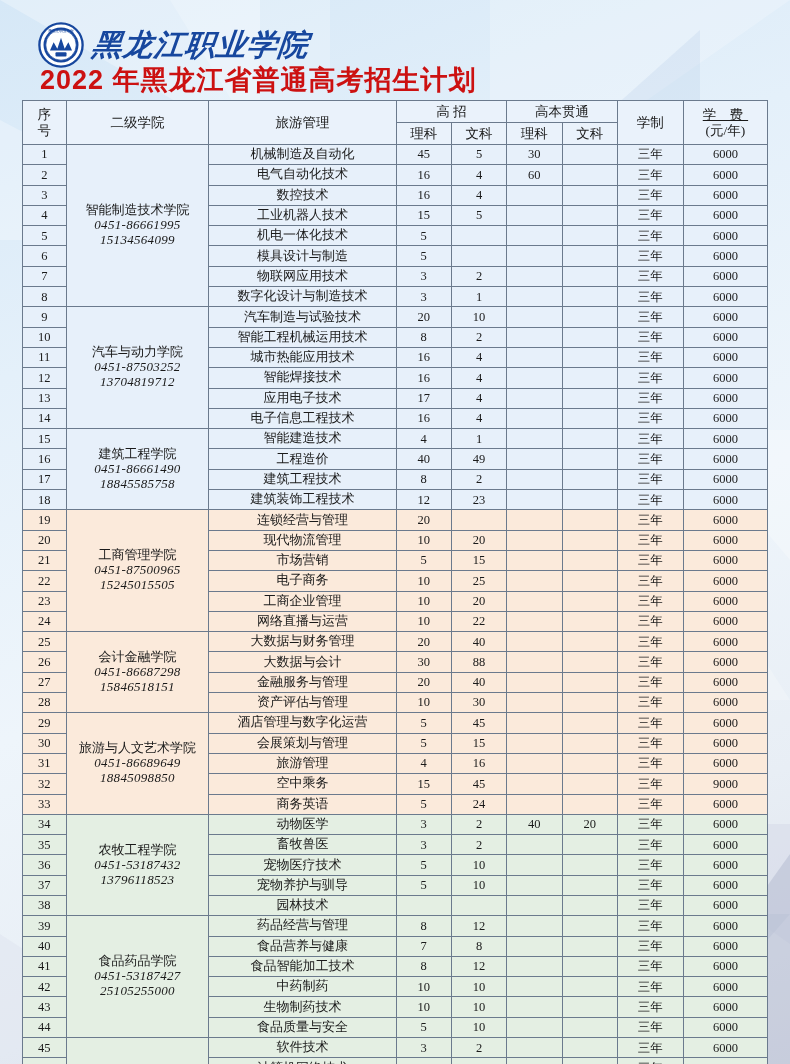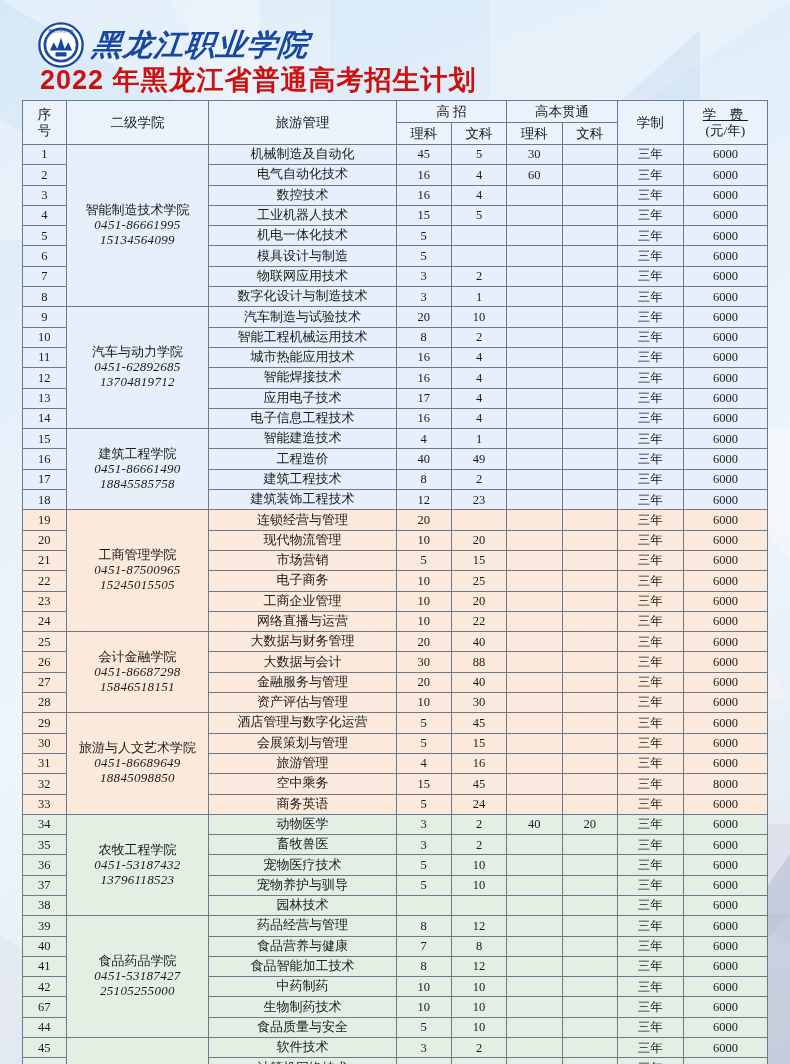--- a/index.html
+++ b/index.html
@@ -261,21 +261,21 @@
             <td class="num">1</td>
             <td class="num"></td>
             <td class="num"></td>
             <td class="num">三年</td>
             <td class="num">6000</td>
           </tr>
           <tr class="sec-blue thick-top">
             <td class="num">9</td>
             <td class="college" rowspan="6">
               <span class="cname">汽车与动力学院</span>
-              <span class="ctel">0451-62892685</span>
+              <span class="ctel">0451-87503252</span>
               <span class="ctel">13704819712</span>
             </td>
             <td class="major">汽车制造与试验技术</td>
             <td class="num">20</td>
             <td class="num">10</td>
             <td class="num"></td>
             <td class="num"></td>
             <td class="num">三年</td>
             <td class="num">6000</td>
           </tr>
@@ -520,21 +520,21 @@
             <td class="num">6000</td>
           </tr>
           <tr class="sec-peach">
             <td class="num">32</td>
             <td class="major">空中乘务</td>
             <td class="num">15</td>
             <td class="num">45</td>
             <td class="num"></td>
             <td class="num"></td>
             <td class="num">三年</td>
-            <td class="num">8000</td>
+            <td class="num">9000</td>
           </tr>
           <tr class="sec-peach thick-bottom">
             <td class="num">33</td>
             <td class="major">商务英语</td>
             <td class="num">5</td>
             <td class="num">24</td>
             <td class="num"></td>
             <td class="num"></td>
             <td class="num">三年</td>
             <td class="num">6000</td>
@@ -633,21 +633,21 @@
             <td class="num">42</td>
             <td class="major">中药制药</td>
             <td class="num">10</td>
             <td class="num">10</td>
             <td class="num"></td>
             <td class="num"></td>
             <td class="num">三年</td>
             <td class="num">6000</td>
           </tr>
           <tr class="sec-green">
-            <td class="num">67</td>
+            <td class="num">43</td>
             <td class="major">生物制药技术</td>
             <td class="num">10</td>
             <td class="num">10</td>
             <td class="num"></td>
             <td class="num"></td>
             <td class="num">三年</td>
             <td class="num">6000</td>
           </tr>
           <tr class="sec-green thick-bottom">
             <td class="num">44</td>

